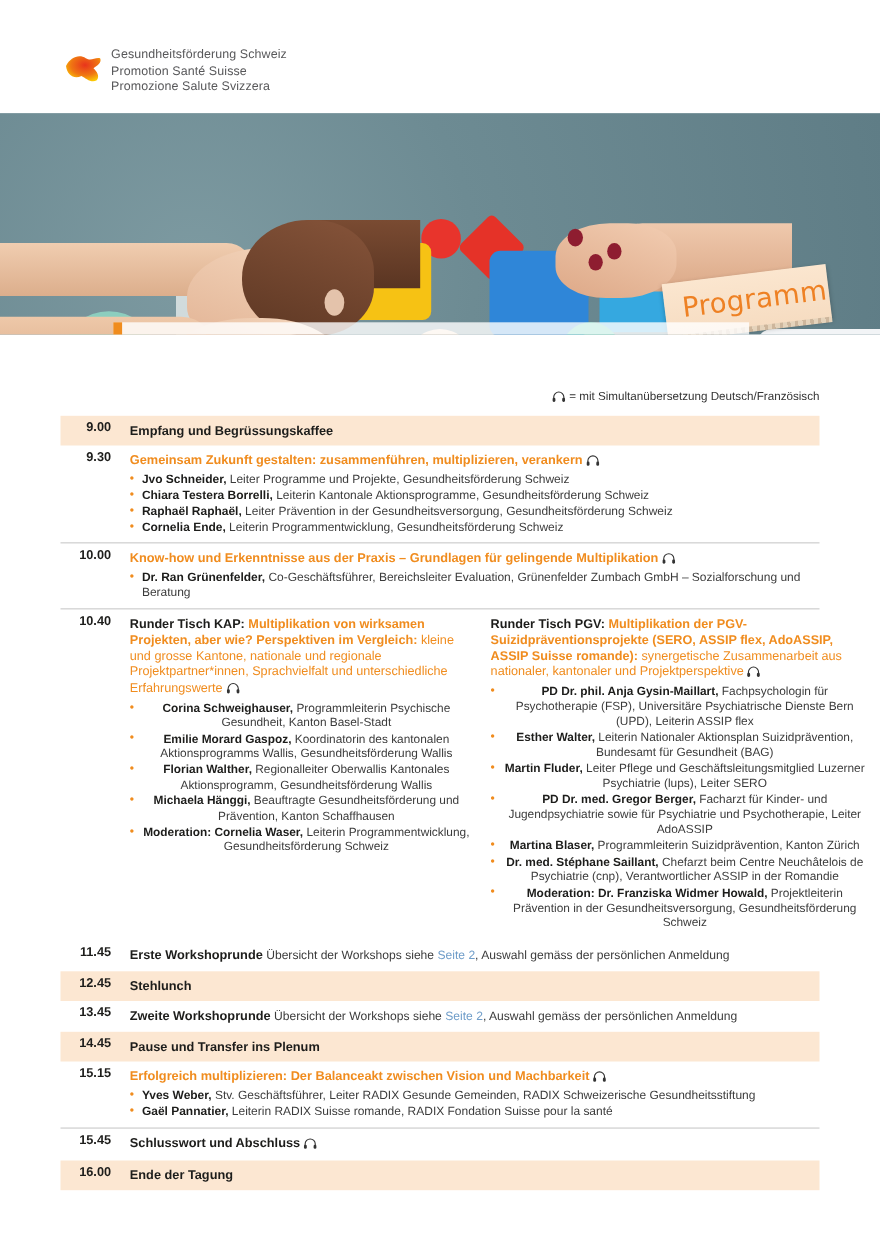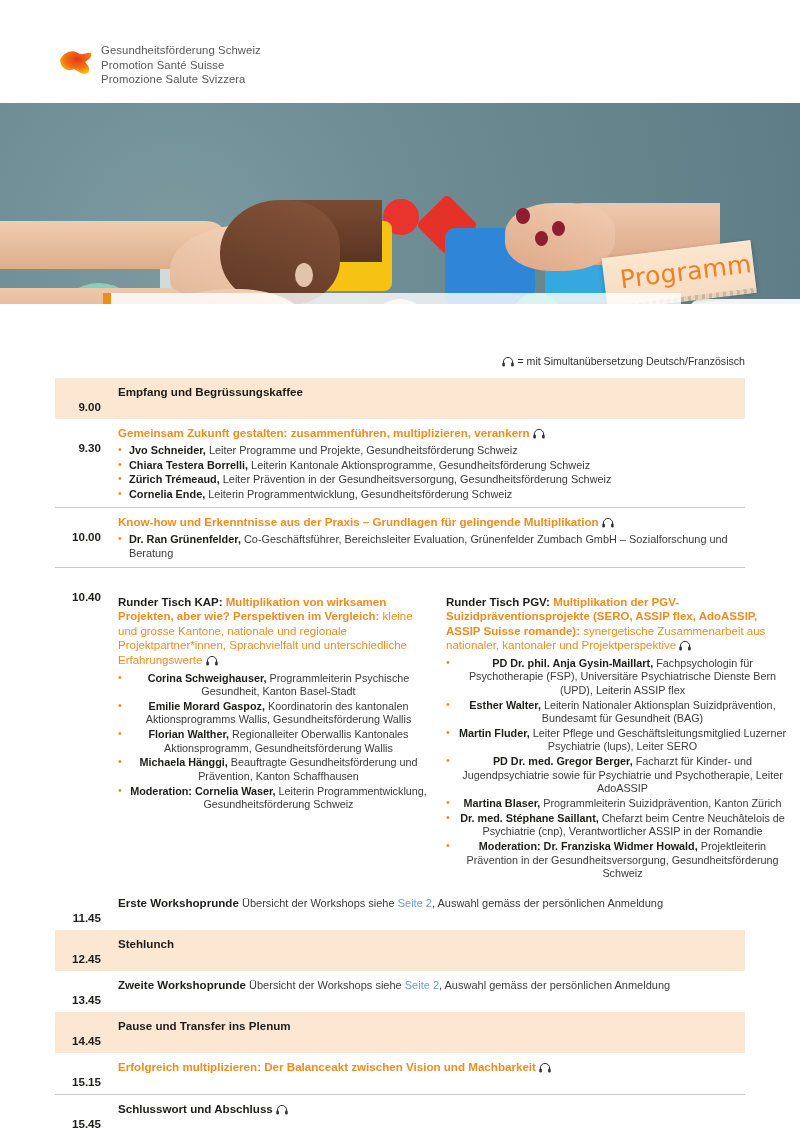--- a/index.html
+++ b/index.html
@@ -83,39 +83,39 @@
   .hp { display: inline-block; vertical-align: -2px; }
 
   
   .schedule { position: absolute; left: 55px; top: 378px; width: 690px; }
   .row { position: relative; display: flex; }
   .row.shaded { background: #fce7d2; }
   .row.bordered { border-top: 1px solid #c9c9c9; }
   .row-time {
     width: 46px; flex: 0 0 46px; text-align: right; padding-right: 0;
     font-size: 11.6px; font-weight: bold; color: #1d1d1b;
-    padding-top: 22px; padding-bottom: 6px;
+    padding-top: 4px; padding-bottom: 6px;
   }
   .row-body { flex: 1; padding: 6px 6px 6px 17px; }
   .row-title { font-size: 11.6px; font-weight: bold; color: #1d1d1b; line-height: 15px; }
   .row-title.orange { color: #f08c1e; }
   .row-note { font-weight: normal; font-size: 11px; color: #3b3b3b; }
   .seite-link { color: #6f9dc9; }
   ul.speakers { list-style: none; margin: 2px 0 0 0; padding: 0; }
   ul.speakers li {
     position: relative; padding-left: 11px; font-size: 10.9px;
     color: #3b3b3b; line-height: 13.6px; margin-top: 1px;
   }
   ul.speakers li::before {
     content: "•"; position: absolute; left: 0; top: -1px; color: #f08c1e; font-size: 11px;
   }
   ul.speakers li b { color: #1d1d1b; font-weight: bold; }
 
   
-  .rt-wrap { display: flex; gap: 18px; padding: 7px 4px 9px 17px; margin-top: 20px; }
+  .rt-wrap { display: flex; gap: 18px; padding: 7px 4px 9px 17px; }
   .rt-col { width: 310px; }
   .rt-col.right { width: 342px; }
   .rt-head { font-size: 11.5px; line-height: 14.6px; font-weight: bold; color: #1d1d1b; }
   .rt-head .hl { color: #f08c1e; }
   .rt-head .hl-norm { color: #f08c1e; font-weight: normal; }
   .rt-col ul.speakers li { font-size: 10.8px; line-height: 13.4px; margin-top: 1.5px; text-align: center; }
 </style>
 </head>
 <body>
 
@@ -208,21 +208,21 @@
           <div class="row-time">9.30</div>
           <div class="row-body">
             <div class="row-title orange">Gemeinsam Zukunft gestalten: zusammenführen, multiplizieren, verankern <span class="hp"><svg width="12" height="11" viewBox="0 0 12 11">
                   <path d="M1.4 7.2V6a4.6 4.6 0 0 1 9.2 0v1.2" fill="none" stroke="#333" stroke-width="1"></path>
                   <rect x="0.3" y="6.6" width="2.6" height="3.8" rx="1.2" fill="#333"></rect>
                   <rect x="9.1" y="6.6" width="2.6" height="3.8" rx="1.2" fill="#333"></rect>
                 </svg></span></div>
             <ul class="speakers">
               <li><b>Jvo Schneider,</b><span> Leiter Programme und Projekte, Gesundheitsförderung Schweiz</span></li>
               <li><b>Chiara Testera Borrelli,</b><span> Leiterin Kantonale Aktionsprogramme, Gesundheitsförderung Schweiz</span></li>
-              <li><b>Zürich Trémeaud,</b><span> Leiter Prävention in der Gesundheitsversorgung, Gesundheitsförderung Schweiz</span></li>
+              <li><b>Raphaël Raphaël,</b><span> Leiter Prävention in der Gesundheitsversorgung, Gesundheitsförderung Schweiz</span></li>
               <li><b>Cornelia Ende,</b><span> Leiterin Programmentwicklung, Gesundheitsförderung Schweiz</span></li>
             </ul>
           </div>
         </div>
         <div class="row bordered">
           <div class="row-time">10.00</div>
           <div class="row-body">
             <div class="row-title orange">Know-how und Erkenntnisse aus der Praxis – Grundlagen für gelingende Multiplikation <span class="hp"><svg width="12" height="11" viewBox="0 0 12 11">
                   <path d="M1.4 7.2V6a4.6 4.6 0 0 1 9.2 0v1.2" fill="none" stroke="#333" stroke-width="1"></path>
                   <rect x="0.3" y="6.6" width="2.6" height="3.8" rx="1.2" fill="#333"></rect>
@@ -299,20 +299,24 @@
           </div>
         </div>
         <div class="row">
           <div class="row-time">15.15</div>
           <div class="row-body">
             <div class="row-title orange">Erfolgreich multiplizieren: Der Balanceakt zwischen Vision und Machbarkeit <span class="hp"><svg width="12" height="11" viewBox="0 0 12 11">
                   <path d="M1.4 7.2V6a4.6 4.6 0 0 1 9.2 0v1.2" fill="none" stroke="#333" stroke-width="1"></path>
                   <rect x="0.3" y="6.6" width="2.6" height="3.8" rx="1.2" fill="#333"></rect>
                   <rect x="9.1" y="6.6" width="2.6" height="3.8" rx="1.2" fill="#333"></rect>
                 </svg></span></div>
+            <ul class="speakers">
+              <li><b>Yves Weber,</b><span> Stv. Geschäftsführer, Leiter RADIX Gesunde Gemeinden, RADIX Schweizerische Gesundheitsstiftung</span></li>
+              <li><b>Gaël Pannatier,</b><span> Leiterin RADIX Suisse romande, RADIX Fondation Suisse pour la santé</span></li>
+            </ul>
           </div>
         </div>
         <div class="row bordered">
           <div class="row-time">15.45</div>
           <div class="row-body">
             <div class="row-title">Schlusswort und Abschluss <span class="hp"><svg width="12" height="11" viewBox="0 0 12 11">
                   <path d="M1.4 7.2V6a4.6 4.6 0 0 1 9.2 0v1.2" fill="none" stroke="#333" stroke-width="1"></path>
                   <rect x="0.3" y="6.6" width="2.6" height="3.8" rx="1.2" fill="#333"></rect>
                   <rect x="9.1" y="6.6" width="2.6" height="3.8" rx="1.2" fill="#333"></rect>
                 </svg></span></div>

